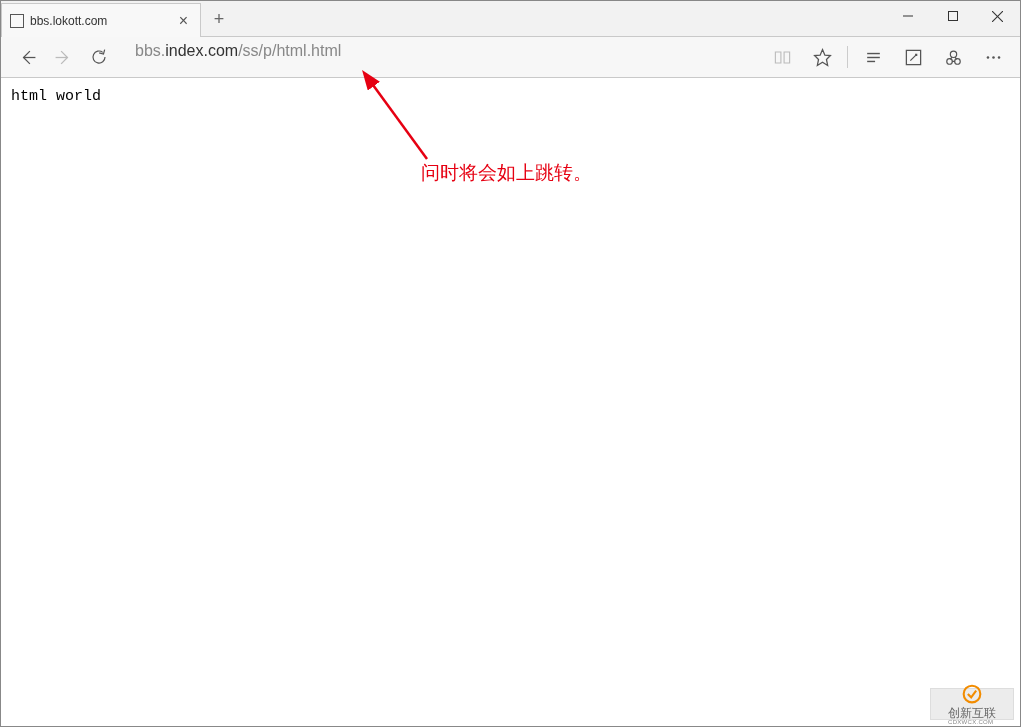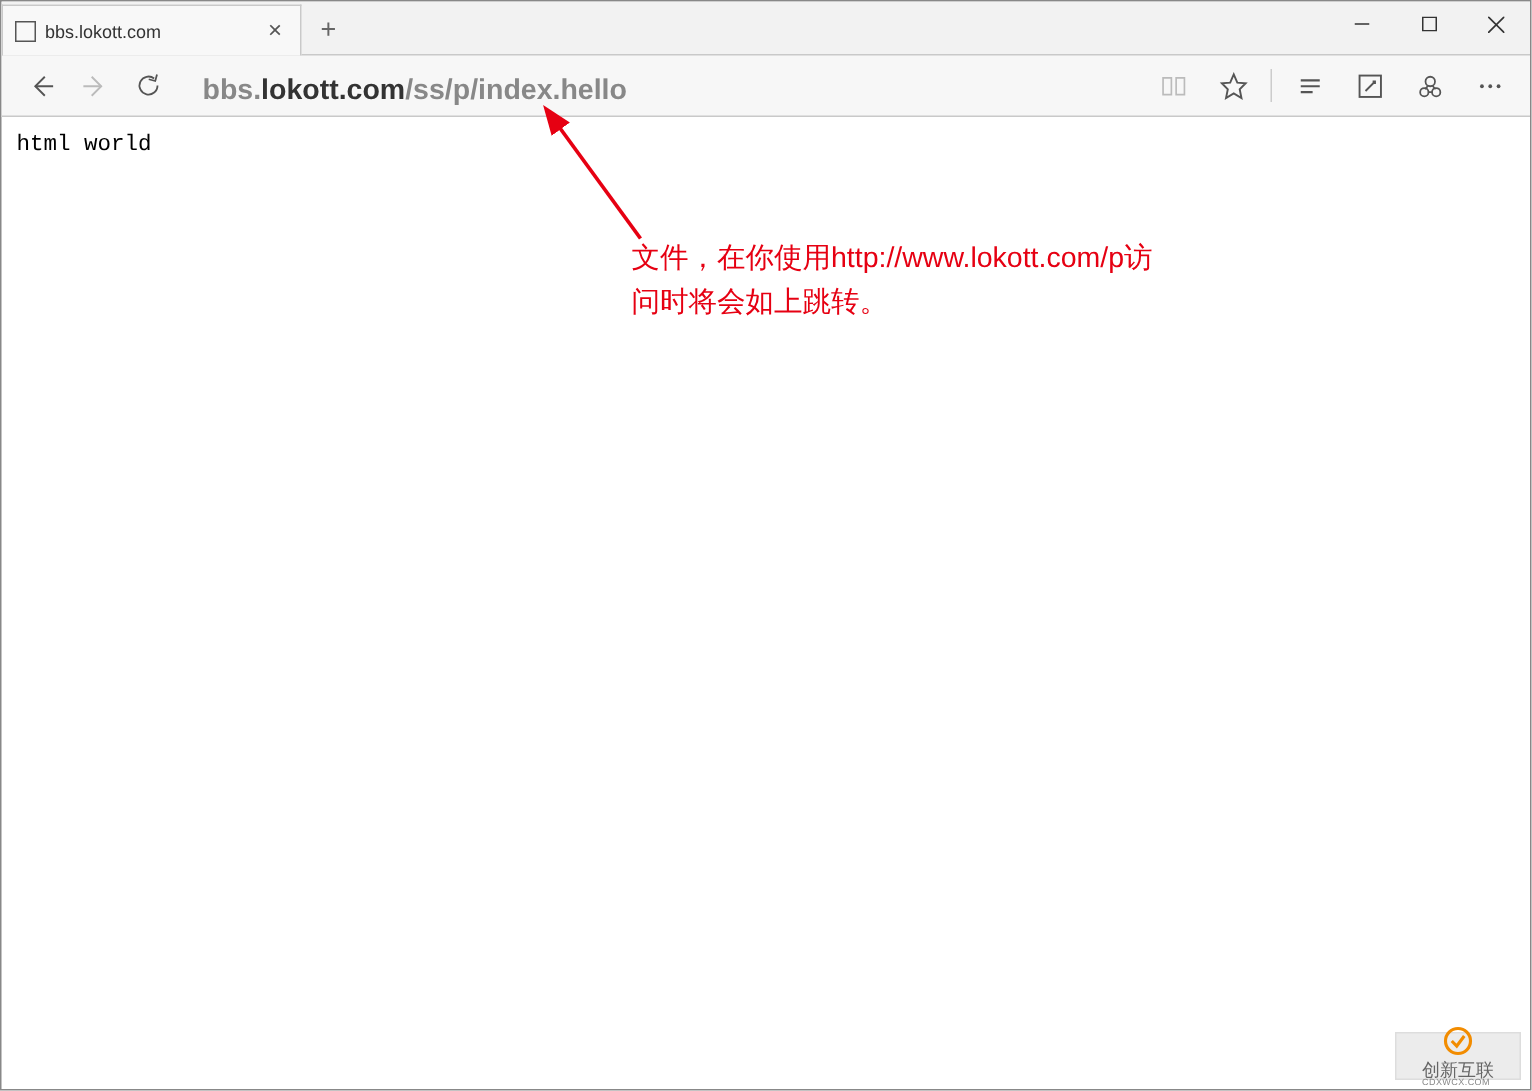--- a/index.html
+++ b/index.html
@@ -113,25 +113,24 @@
     }
     .refresh-btn svg {
       width: 18px;
       height: 18px;
     }
     .address-bar {
       flex: 1;
       height: 30px;
       margin: 0 10px;
       display: flex;
-      align-items: flex-end;
+      align-items: flex-start;
       padding: 0 8px;
-      font-size: 19px;
+      font-size: 16px;
       color: #888;
-      font-weight: bold;
     }
     .address-bar .host {
       color: #333;
     }
     .right-icons {
       display: flex;
       align-items: center;
       gap: 2px;
     }
     .right-icon {
@@ -248,22 +247,22 @@
       </svg>
   </div>
   <div class="nav-btn refresh-btn">
     <svg viewBox="0 0 24 24" fill="none" stroke="currentColor" stroke-width="1.6">
         <path d="M20 12a8 8 0 1 1-3-6.2"></path>
         <polyline points="18 2 18 8 12 8" transform="rotate(15 18 8)"></polyline>
       </svg>
   </div>
   <div class="address-bar">
     <span>bbs.</span>
-      <span class="host">lokott.com</span>
-      <span>/ss/p/index.hello</span>
+      <span class="host">index.com</span>
+      <span>/ss/p/html.html</span>
   </div>
   <div class="right-icons">
     <div class="right-icon" style="color:#bbb">
       <svg viewBox="0 0 24 24" fill="none" stroke="currentColor" stroke-width="1.4">
           <path d="M3 5h7v14H3z M14 5h7v14h-7z M10 5v14 M14 5v14"></path>
         </svg>
     </div>
     <div class="right-icon">
       <svg viewBox="0 0 24 24" fill="none" stroke="currentColor" stroke-width="1.6">
           <polygon points="12 2 15 9 22 9.5 17 14.5 18.5 22 12 18 5.5 22 7 14.5 2 9.5 9 9"></polygon>
@@ -308,21 +307,20 @@
 <svg class="annotation-arrow" width="80" height="95">
   <defs>
     <marker id="arrowhead" markerWidth="8" markerHeight="8" refX="6" refY="3" orient="auto">
       <polygon points="0 0, 8 3, 0 6" fill="#e60012"></polygon>
     </marker>
   </defs>
   <line x1="70" y1="90" x2="8" y2="5" stroke="#e60012" stroke-width="2.5" marker-end="url(#arrowhead)"></line>
 </svg>
 
 <div class="annotation-text">
-  <div>文件，在你使用http://www.lokott.com/p访</div>
   <div>问时将会如上跳转。</div>
 </div>
 
 <div class="watermark">
   <div class="watermark-logo">
     <svg viewBox="0 0 24 24">
         <circle cx="12" cy="12" r="10" fill="none" stroke="#f28c00" stroke-width="2.5"></circle>
         <path d="M7 12l4 4 6-8" fill="none" stroke="#f28c00" stroke-width="2.5"></path>
       </svg>
   </div>

